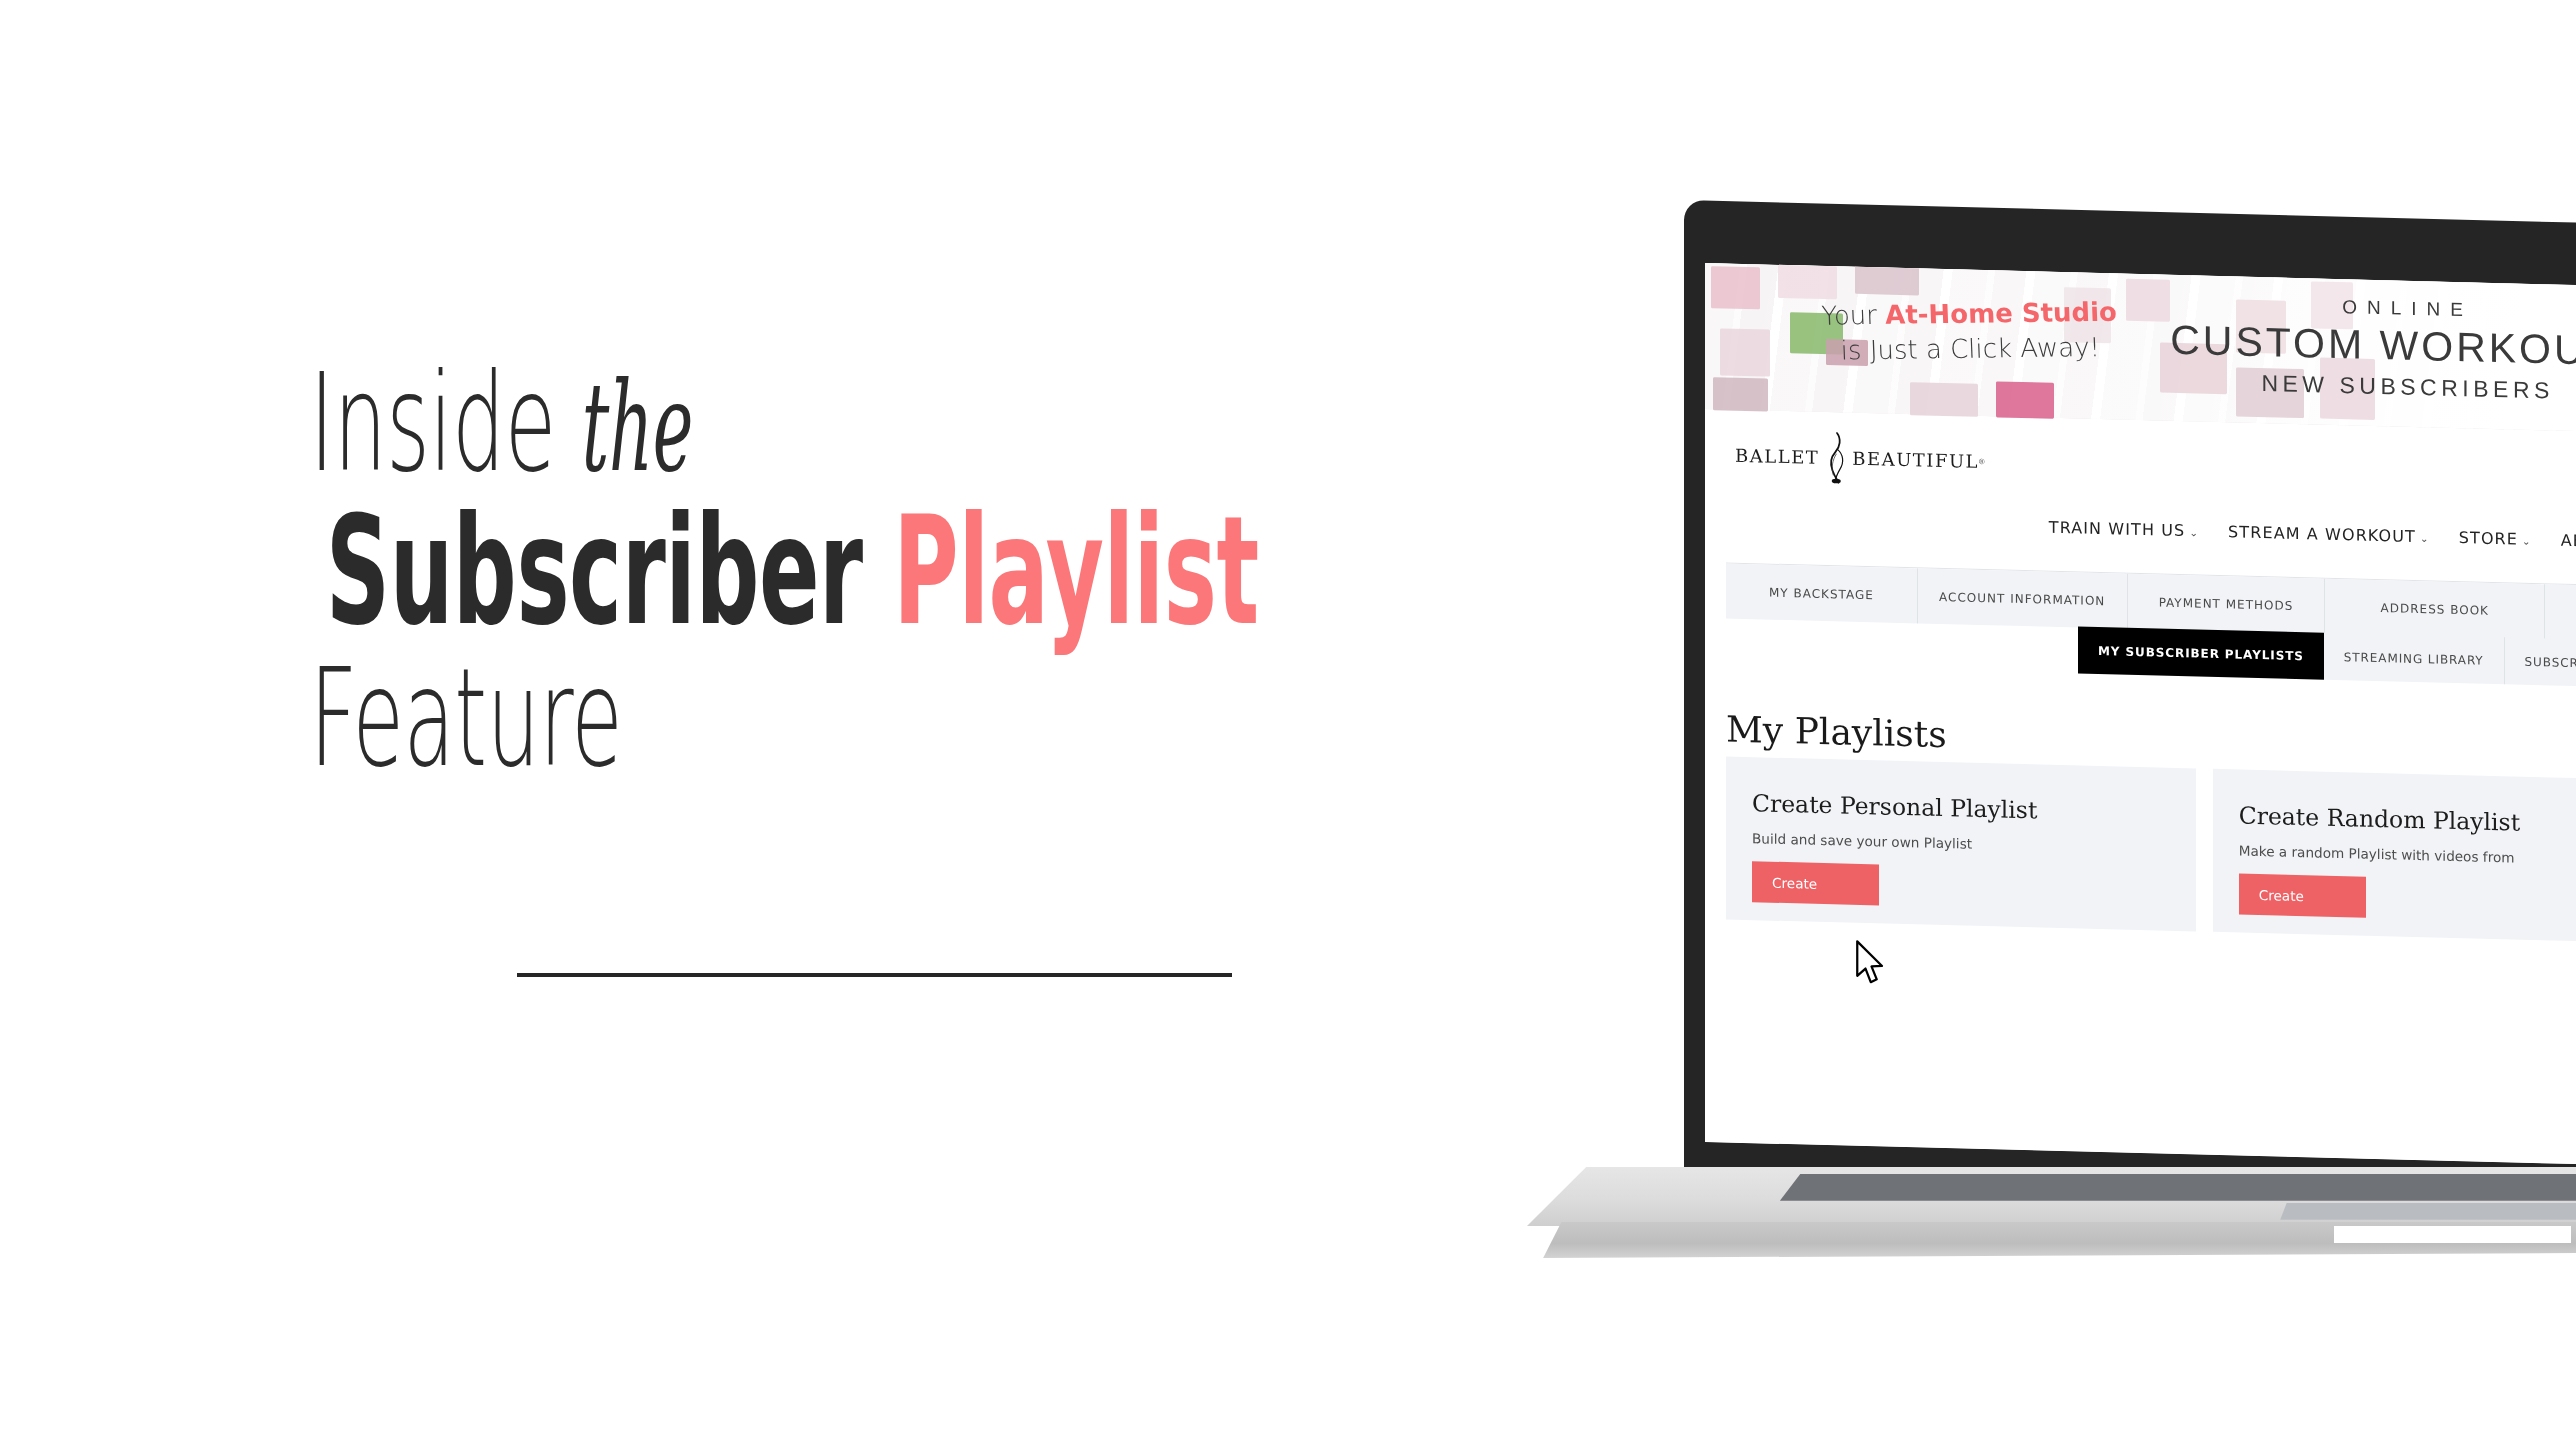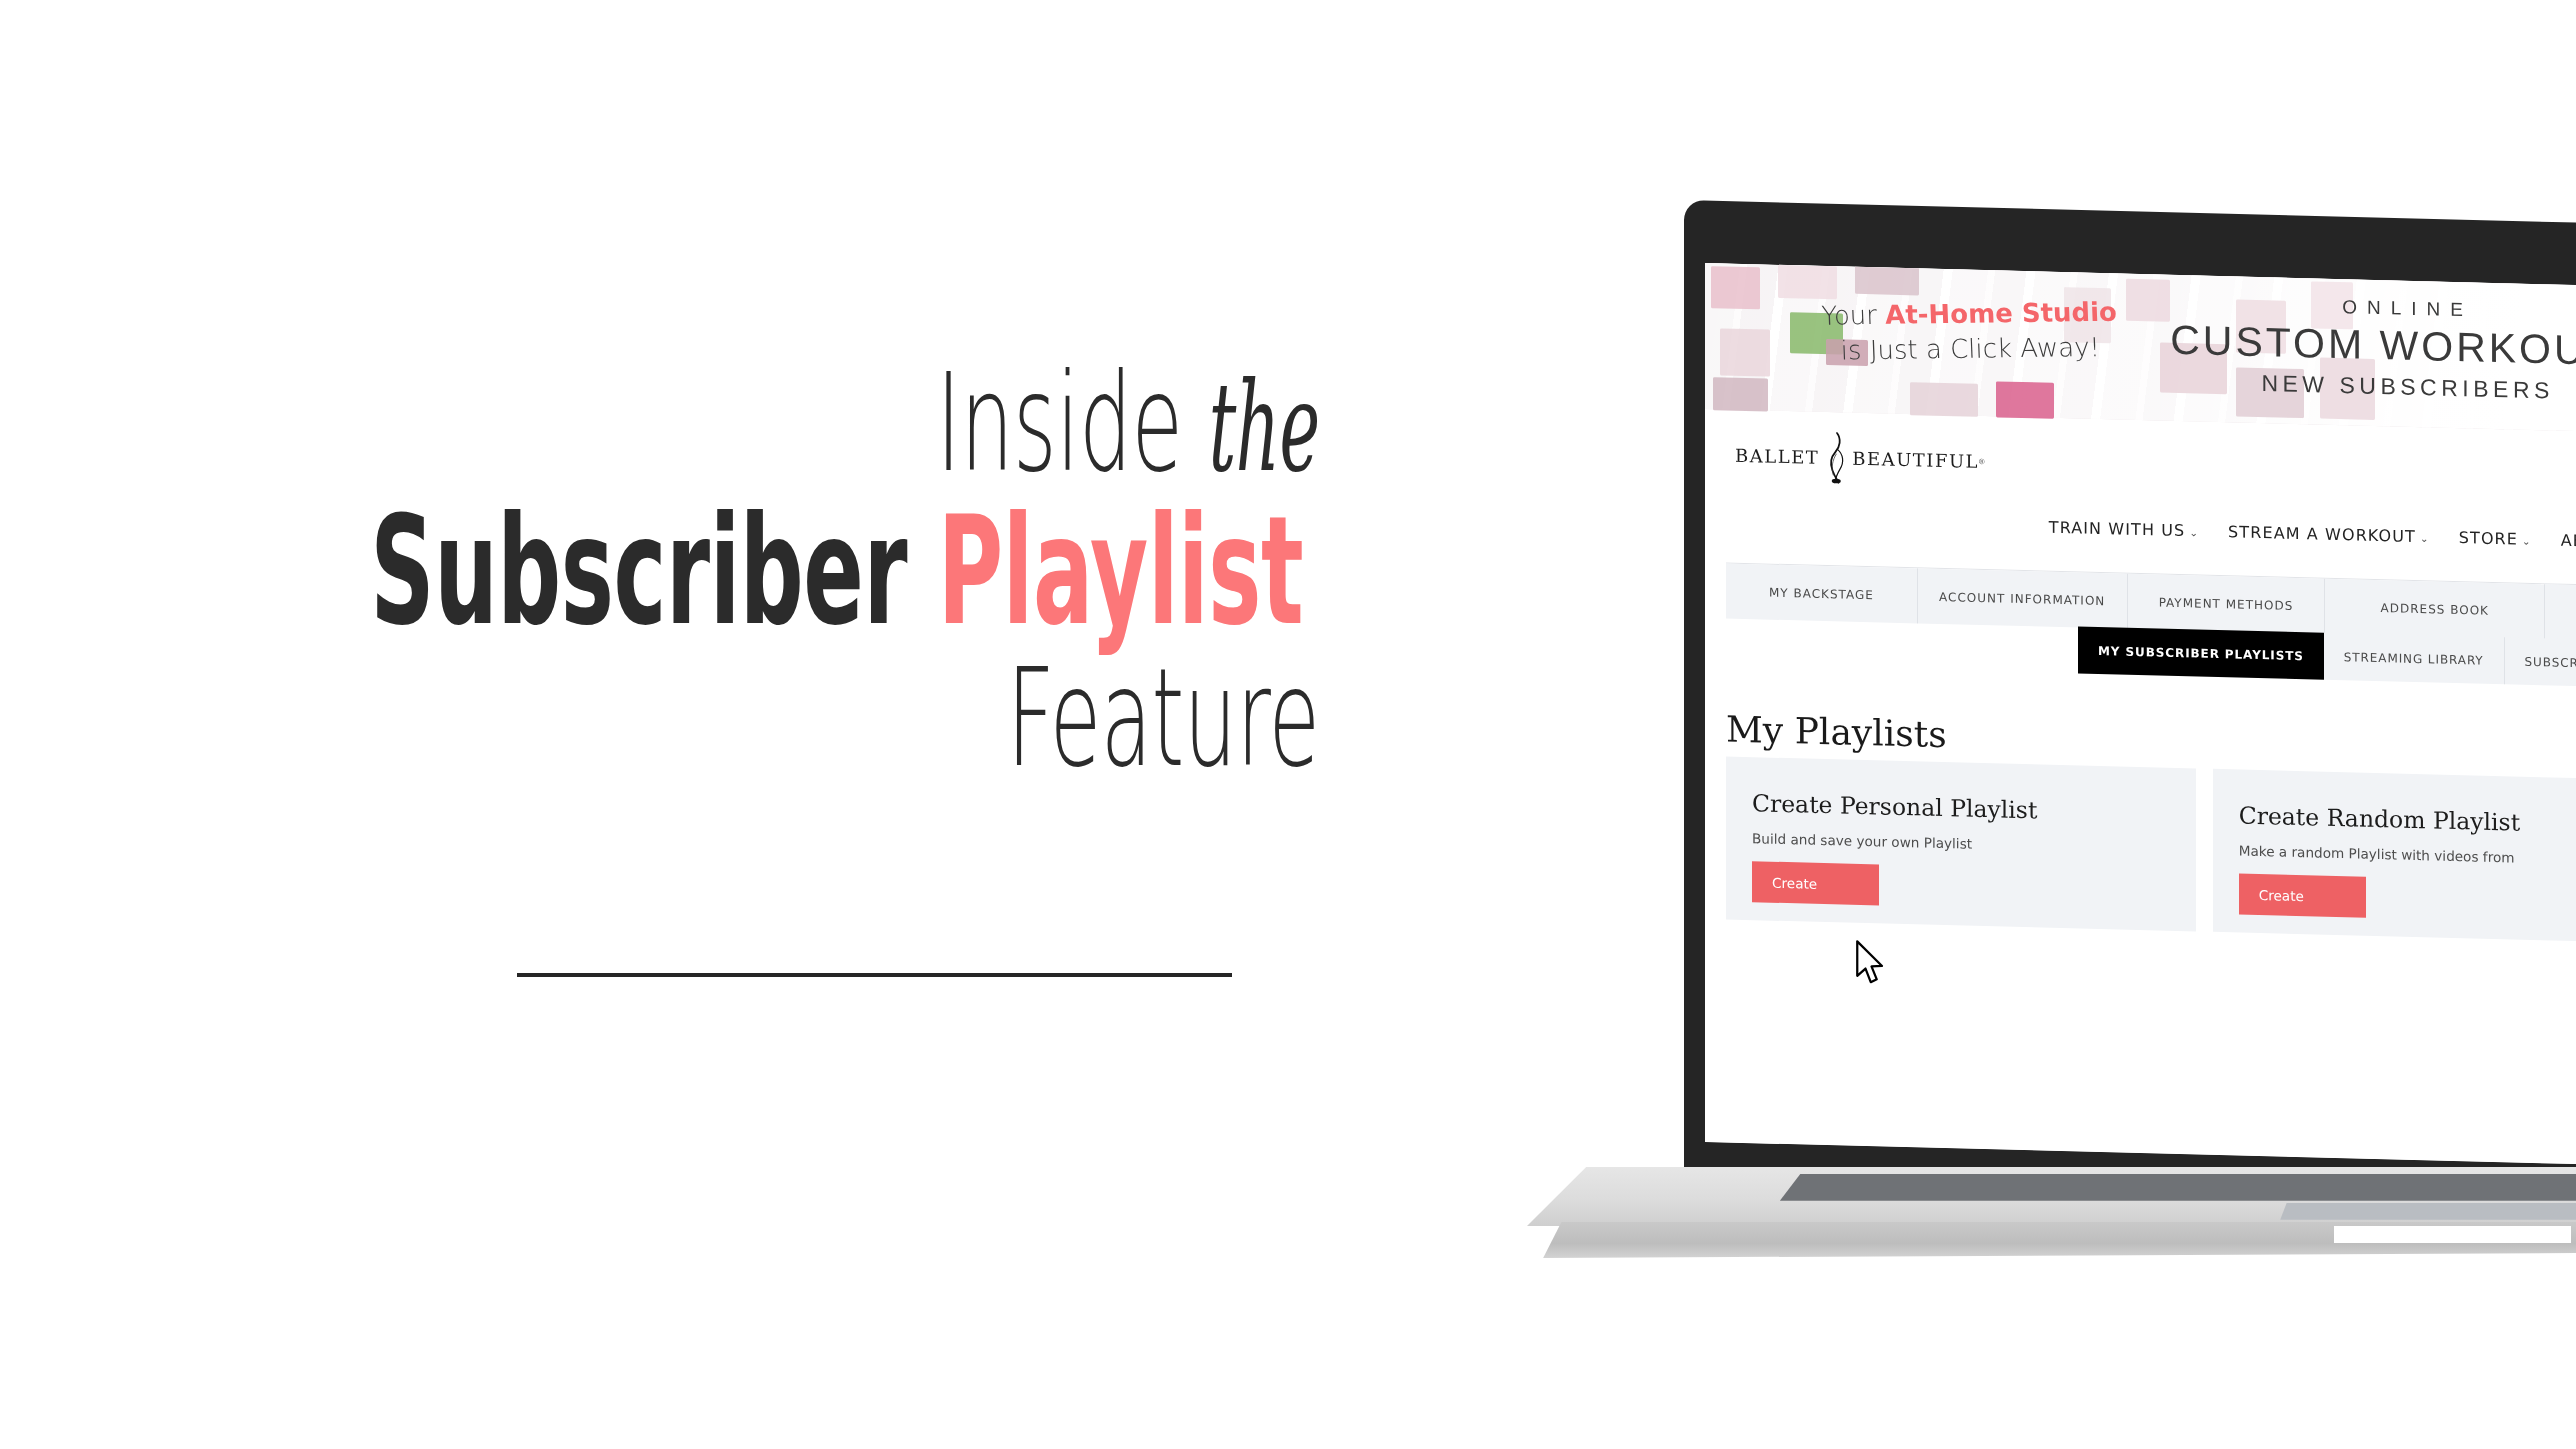--- a/index.html
+++ b/index.html
@@ -14,21 +14,21 @@
     overflow: hidden;
     font-family: "Liberation Sans", sans-serif;
   }
 
   
   #title-block {
     position: absolute;
     left: 0px;
     top: 356px;
     width: 1629px;
-    text-align: right;
+    text-align: left;
   }
   .title-line {
     line-height: 1.0;
     color: #2b2b2b;
     letter-spacing: -0.8px;
     white-space: nowrap;
   }
   #title-line-1 {
     font-size: 135px;
     font-weight: 300;

